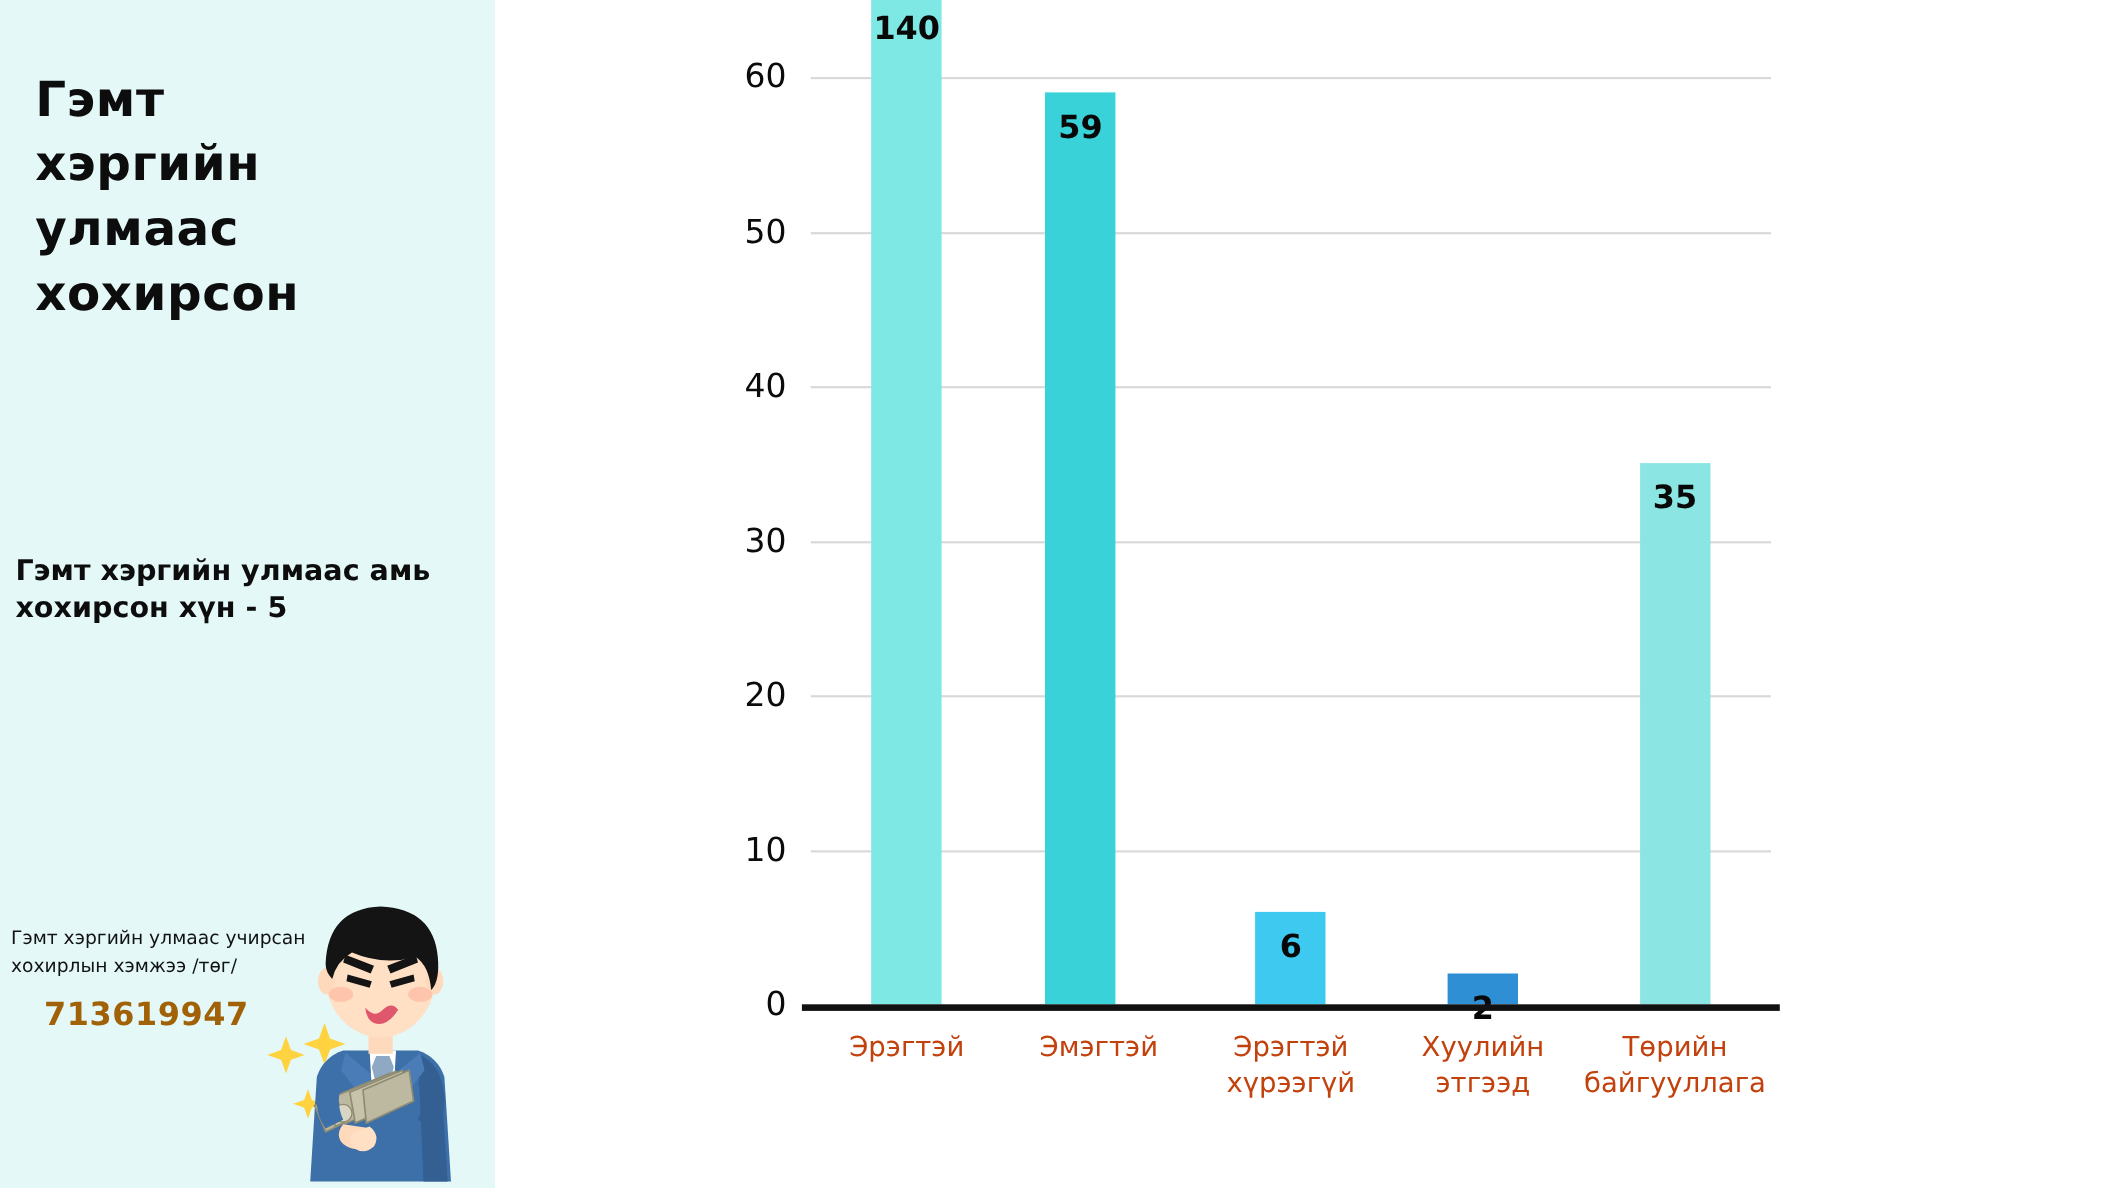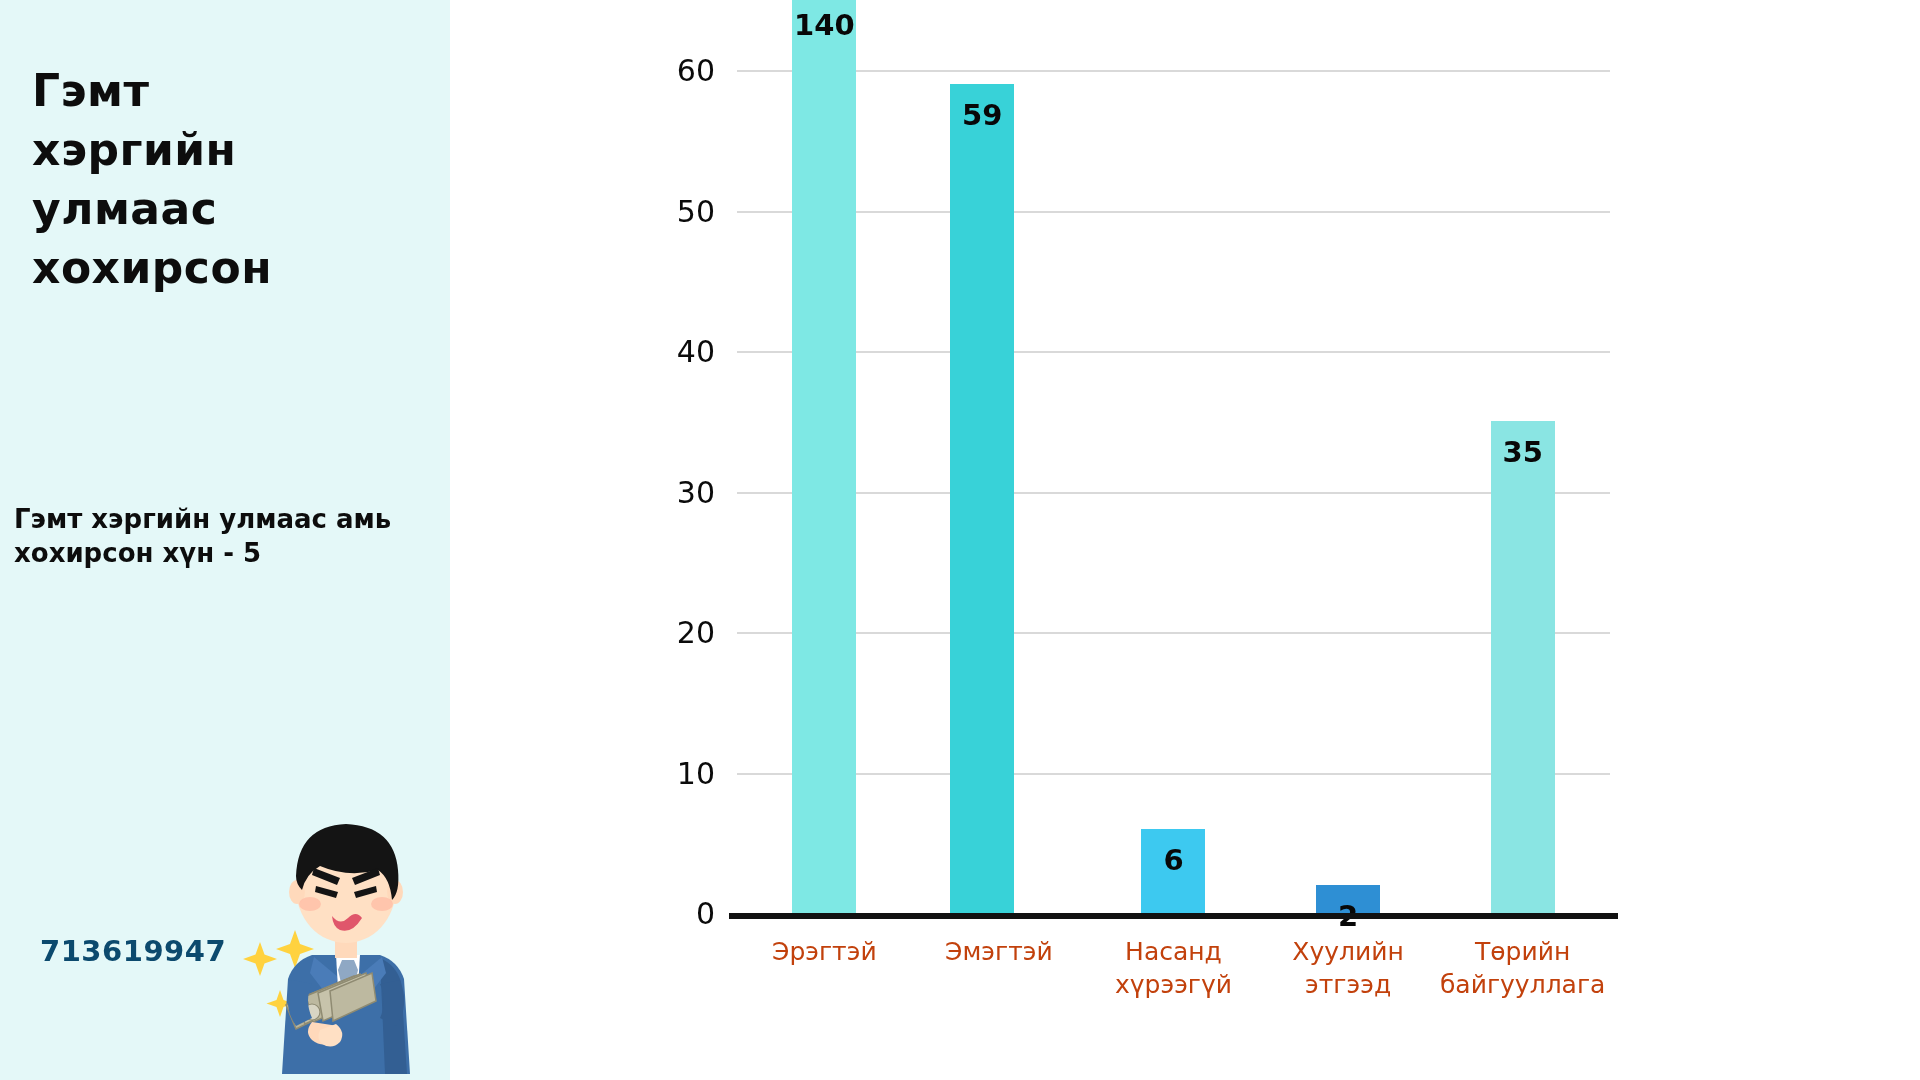--- a/index.html
+++ b/index.html
@@ -30,23 +30,22 @@
     line-height:1.32;
   }
   #sidebar-damage-label{
     position:absolute;left:10px;top:840px;
     width:310px;
     font-size:17px;font-weight:normal;color:#111;
     line-height:1.55;
   }
   #sidebar-damage-value{
     position:absolute;left:40px;top:905px;
-    font-size:29px;font-weight:bold;color:#0c4a6e;
+    font-size:29px;font-weight:bold;color:#a16207;
     letter-spacing:0.5px;
-    margin-top:29px;
   }
 
   
   #illustration{
     position:absolute;left:240px;top:800px;
     width:210px;height:280px;
   }
 
   
   #chart{
@@ -104,20 +103,21 @@
 </style>
 </head>
 <body>
 
 <div id="sidebar">
 
   <div id="sidebar-title">Гэмт хэргийн улмаас хохирсон</div>
 
   <div id="sidebar-deaths">Гэмт хэргийн улмаас амь хохирсон хүн - 5</div>
 
+  <div id="sidebar-damage-label">Гэмт хэргийн улмаас учирсан хохирлын хэмжээ /төг/</div>
 
   <div id="sidebar-damage-value">713619947</div>
 
   <svg id="illustration" viewBox="0 0 210 280">
 
     <g fill="#ffd23f">
       <path d="M55 130 l5 14 14 5 -14 5 -5 14 -5 -14 -14 -5 14 -5z"></path>
       <path d="M20 142 l4.5 12.5 12.5 4.5 -12.5 4.5 -4.5 12.5 -4.5 -12.5 -12.5 -4.5 12.5 -4.5z"></path>
       <path d="M40 190 l3.5 10 10 3.5 -10 3.5 -3.5 10 -3.5 -10 -10 -3.5 10 -3.5z"></path>
     </g>
@@ -211,18 +211,18 @@
         <div class="bar-slot" style="left: 698.4px; width: 174.6px;">
           <div class="bar" style="height: 491.615px; background: rgb(138, 229, 227); text-align: center;">
             <div class="bar-label">35</div>
           </div>
         </div>
       </div>
     <div id="baseline"></div>
     <div id="cats">
         <div class="cat-label" style="left: 87.3px;">Эрэгтэй</div>
         <div class="cat-label" style="left: 261.9px;">Эмэгтэй</div>
-        <div class="cat-label" style="left: 436.5px;">Насанд хүрээгүй</div>
+        <div class="cat-label" style="left: 436.5px;">Эрэгтэй хүрээгүй</div>
         <div class="cat-label" style="left: 611.1px;">Хуулийн этгээд</div>
         <div class="cat-label" style="left: 785.7px;">Төрийн байгууллага</div>
       </div>
   </div>
 </div>
 
 </body></html>

